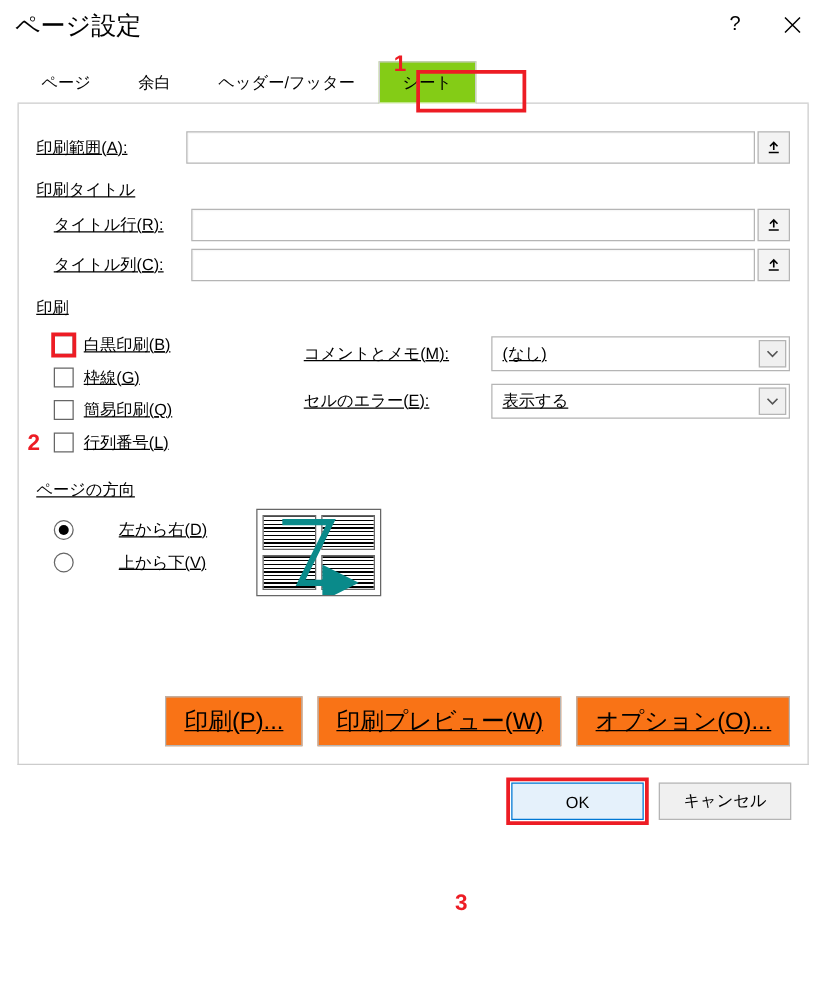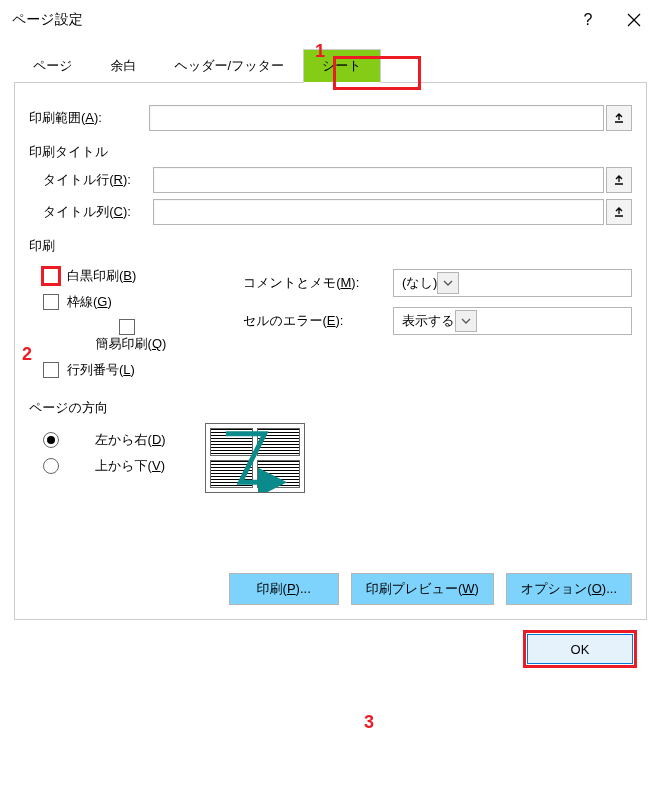--- a/index.html
+++ b/index.html
@@ -13,21 +13,21 @@
     position: relative;
     color: #000;
   }
   .titlebar {
     display: flex;
     align-items: center;
     height: 40px;
     padding: 0 4px 0 12px;
     background: #fff;
   }
-  .titlebar .title { flex: 1; font-size: 14px; }
+  .titlebar .title { flex: 1; font-size: 20px; }
   .titlebar .tb-btn {
     width: 46px; height: 40px;
     display: flex; align-items: center; justify-content: center;
     font-size: 16px;
   }
   .content {
     padding: 8px 14px 14px 14px;
   }
   .tabs {
     display: flex;
@@ -58,20 +58,21 @@
     position: absolute;
     color: #ed1c24;
     font-weight: bold;
     font-size: 18px;
     z-index: 6;
   }
   .panel {
     border: 1px solid #ccc;
     border-top: none;
     padding: 16px 14px 14px 14px;
+    text-decoration: underline;
   }
   .row {
     display: flex;
     align-items: center;
     margin: 6px 0;
   }
   .row.field-row .lbl { width: 120px; }
   .row.field-row .input-wrap { flex: 1; display: flex; }
   .row.indent .lbl { width: 110px; margin-left: 14px; }
   .text-input {
@@ -111,21 +112,21 @@
   .chk.red-box { outline: 3px solid #ed1c24; outline-offset: -1px; }
   .sel-row {
     display: flex; align-items: center;
     margin: 10px 0;
   }
   .sel-row .slbl { width: 150px; }
   .select {
     flex: 1; height: 28px;
     border: 1px solid #b5b5b5;
     background: #fff;
-    display: flex; align-items: center; 
+    display: flex; align-items: center; justify-content: space-between;
     padding: 0 2px 0 8px;
   }
   .select .dd {
     width: 22px; height: 22px;
     border: 1px solid #b5b5b5;
     background: #f0f0f0;
     display: flex; align-items: center; justify-content: center;
   }
   .radiorow { display: flex; align-items: center; margin: 8px 0; gap: 28px; }
   .radio {
@@ -157,23 +158,23 @@
     position: absolute; top:0; left:0; width:100%; height:100%;
     pointer-events:none;
   }
   .bottom-btns {
     display: flex; justify-content: flex-end; gap: 12px;
     margin-top: 80px;
   }
   .btn {
     min-width: 110px; padding: 6px 14px;
     border: 1px solid #b5b5b5;
-    background: #7dd3fc;
+    background: #f97316;
     text-align: center;
-    font-size: 13px;
+    font-size: 19px;
   }
   .dlg-btns {
     display: flex; justify-content: flex-end; gap: 12px;
     padding: 14px 14px 0 14px;
   }
   .dlg-btn {
     width: 106px; height: 30px;
     border: 1px solid #b5b5b5;
     background: #f0f0f0;
     display: flex; align-items: center; justify-content: center;
@@ -264,21 +265,21 @@
       <span class="annot-num" style="top:344px; left:22px;">2</span>
       <div class="col left">
         <div class="chk-row" style="margin-left:14px;">
           <div class="chk red-box"></div>
           <span><span>白黒印刷(</span><span class="u">B</span><span>)</span></span>
         </div>
         <div class="chk-row" style="margin-left:14px;">
           <div class="chk"></div>
           <span><span>枠線(</span><span class="u">G</span><span>)</span></span>
         </div>
-        <div class="chk-row" style="margin-left:14px;flex-direction:column;">
+        <div class="chk-row" style="margin-left:14px;">
           <div class="chk"></div>
           <span><span>簡易印刷(</span><span class="u">Q</span><span>)</span></span>
         </div>
         <div class="chk-row" style="margin-left:14px;">
           <div class="chk"></div>
           <span><span>行列番号(</span><span class="u">L</span><span>)</span></span>
         </div>
       </div>
       <div class="col right">
         <div class="sel-row">
@@ -349,14 +350,15 @@
       <div class="btn">
         <span>オプション(</span><span class="u">O</span><span>)...</span>
       </div>
     </div>
   </div>
 
   <span class="annot-num" style="top:712px; left:364px;">3</span>
 
   <div class="dlg-btns">
     <div class="dlg-btn primary ok-highlight">OK</div>
+    <div class="dlg-btn">キャンセル</div>
   </div>
 </div>
 
 </body></html>

